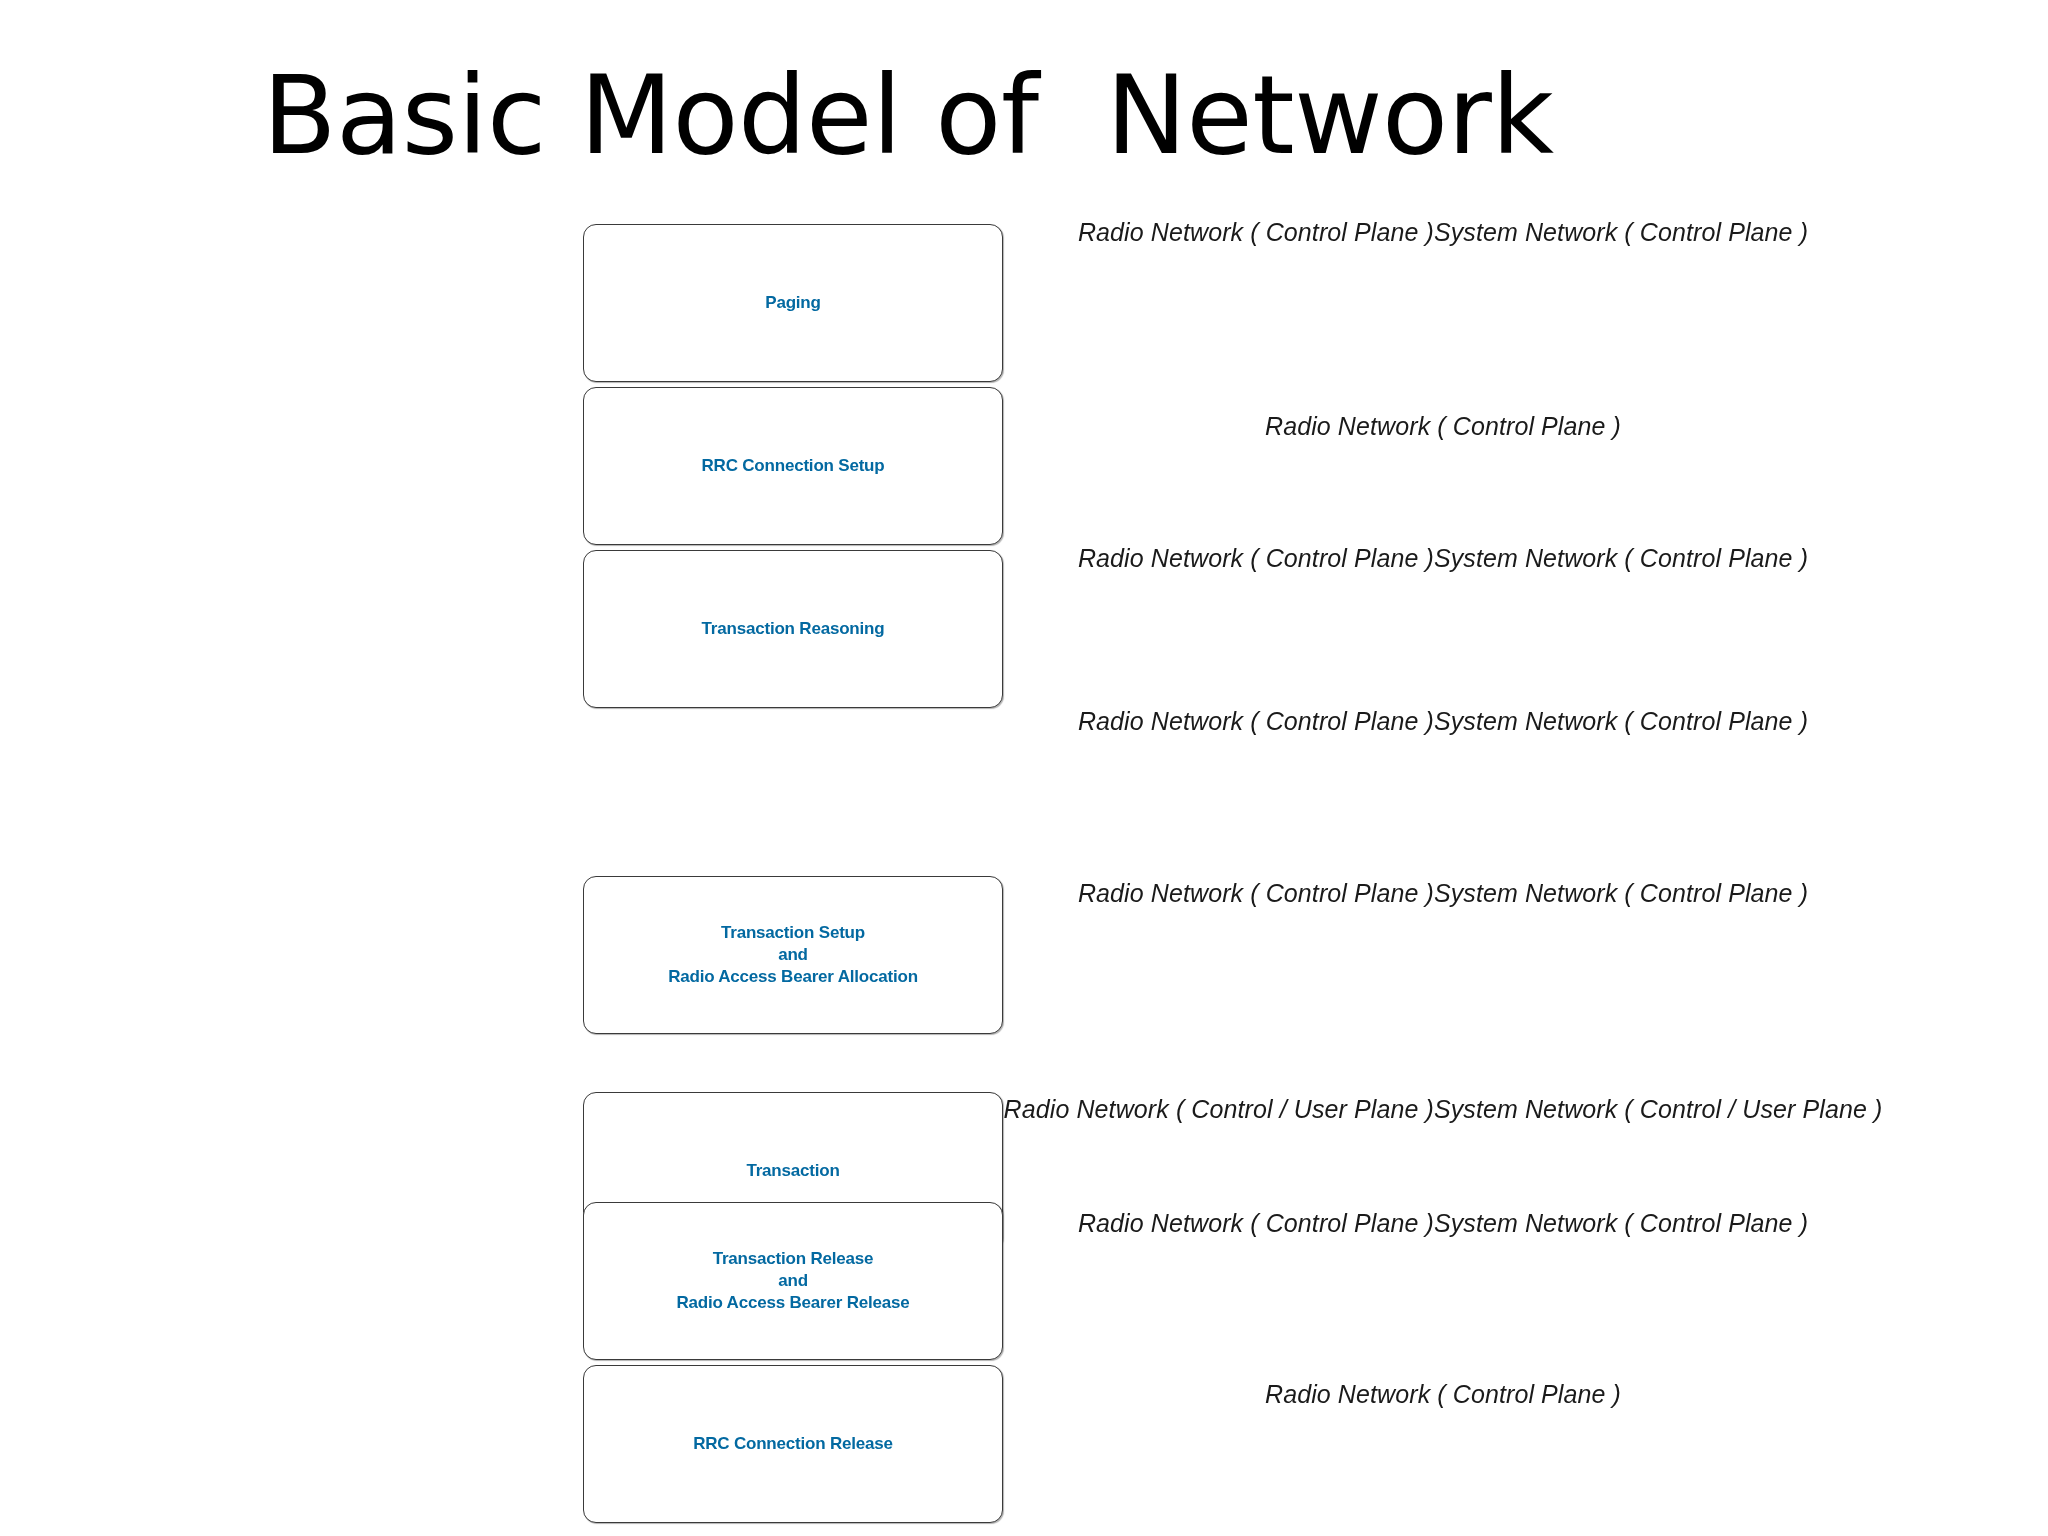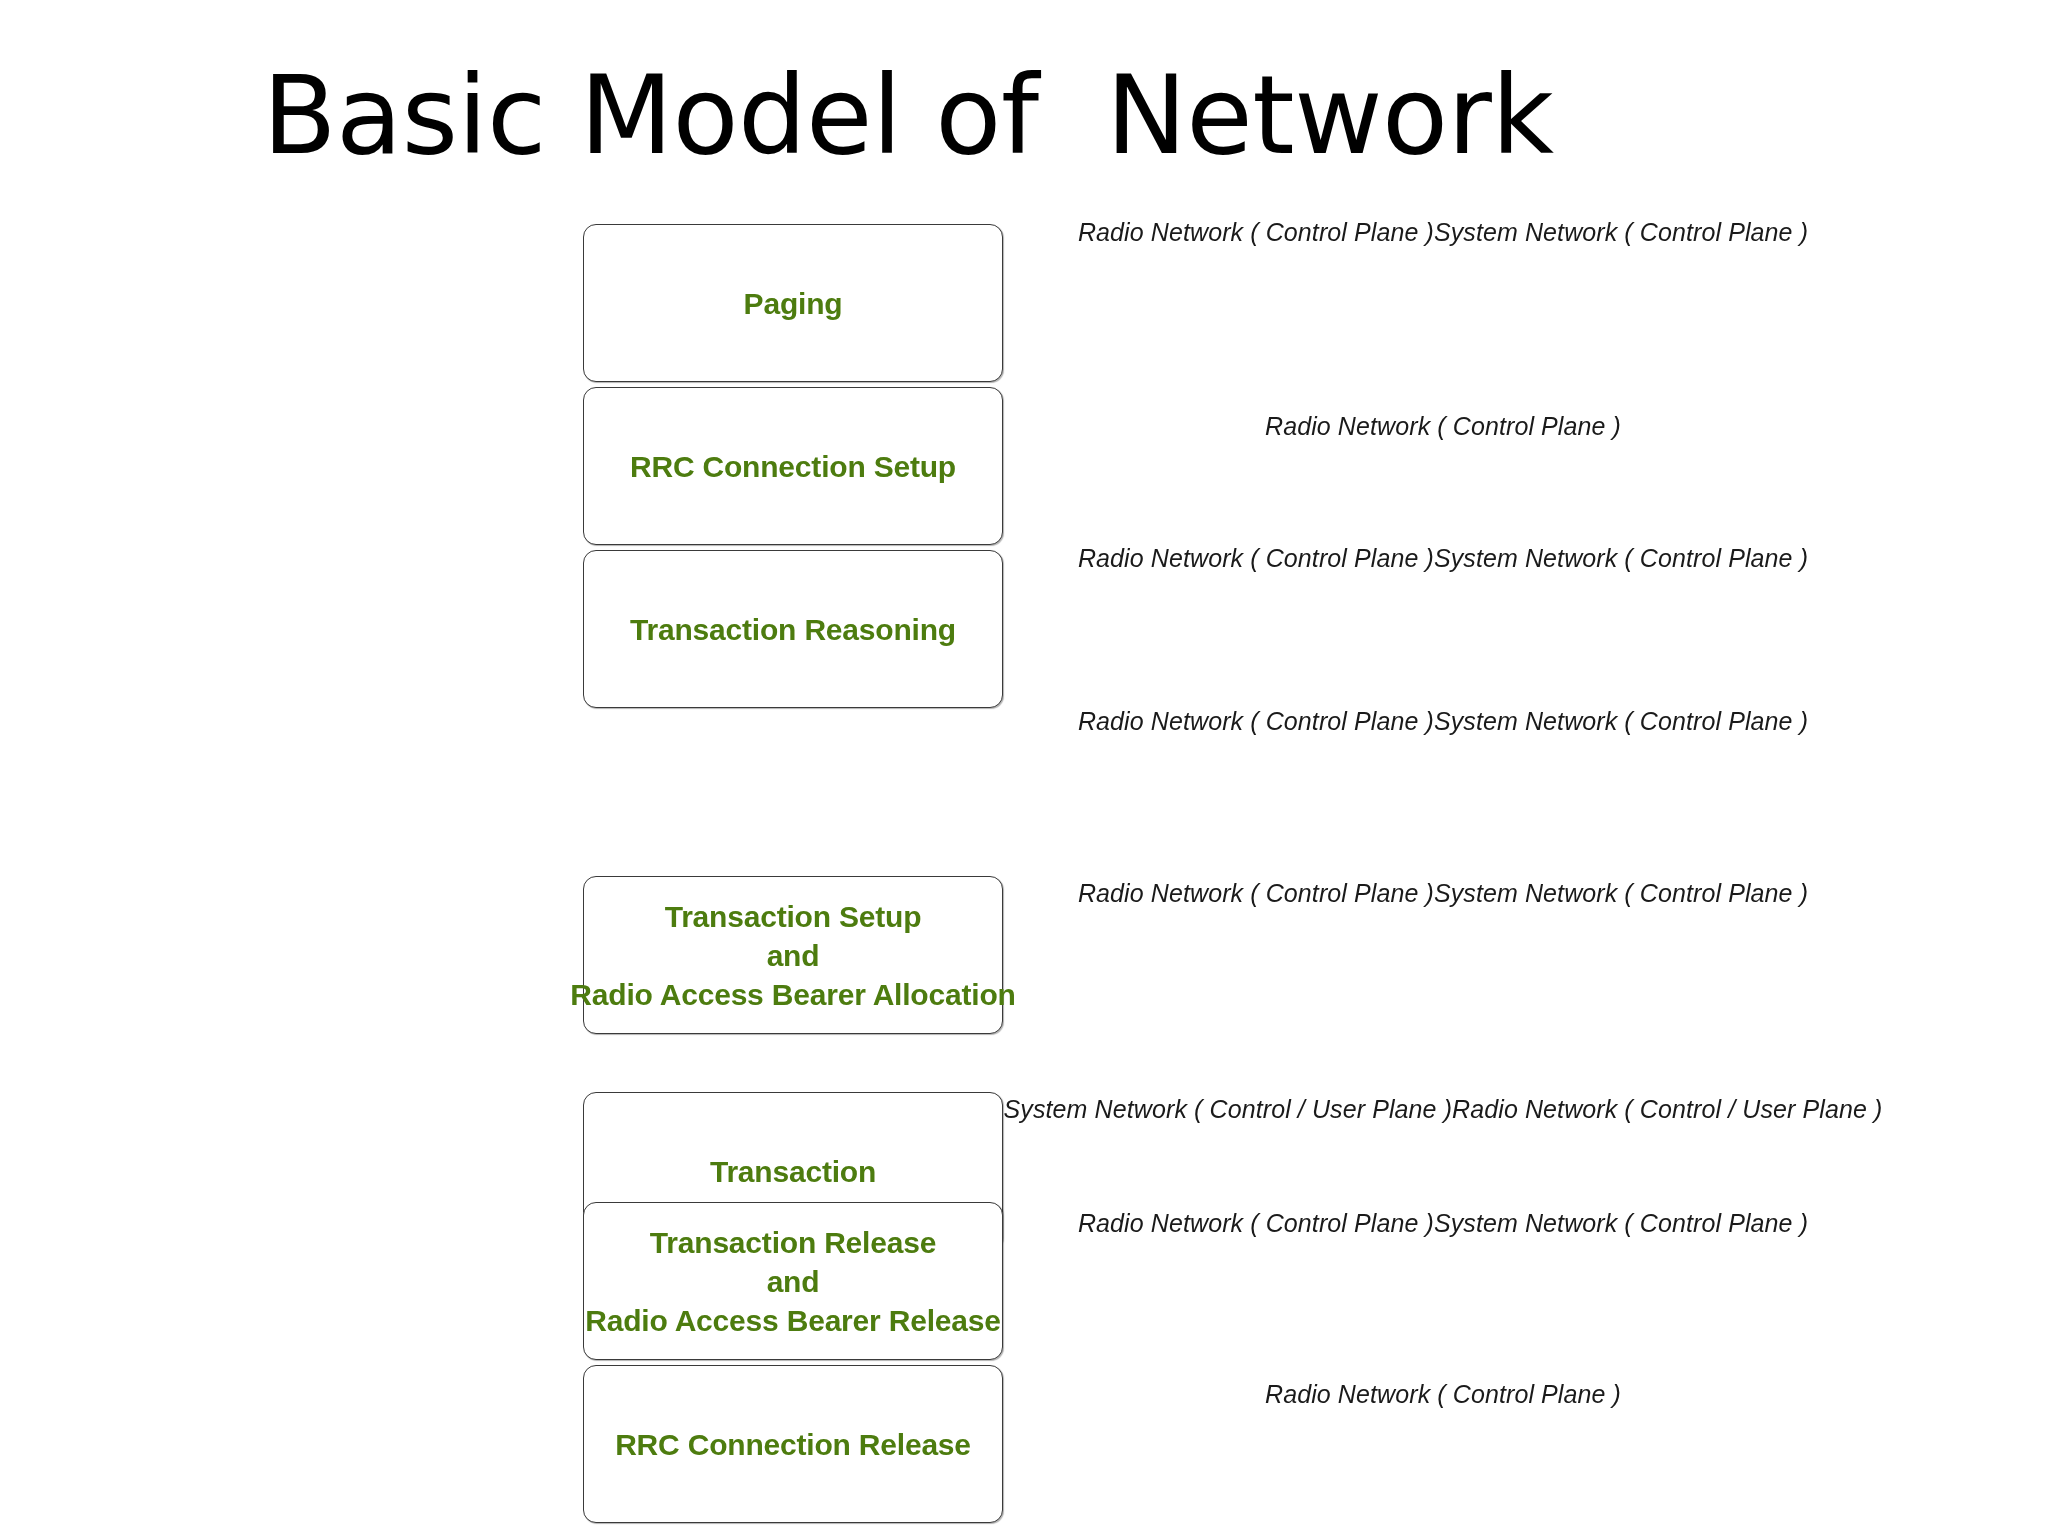--- a/index.html
+++ b/index.html
@@ -65,24 +65,24 @@
     border-radius: 13px;
     background: #ffffff;
     box-shadow: 1px 1px 1px rgba(0,0,0,0.30);
     display: flex;
     align-items: center;
     justify-content: center;
   }
   .flow-box-label {
     font-family: "Liberation Sans", sans-serif;
     font-weight: bold;
-    font-size: 30px;
+    font-size: 17px;
     line-height: 1.30;
     text-align: center;
-    color: #4d7c0f;
+    color: #0369a1;
     letter-spacing: -0.2px;
     padding: 0 8px;
   }
   .flow-box-label .lbl-line {
     display: block;
     white-space: nowrap;
   }
 
   
   .flow-note {
@@ -165,22 +165,22 @@
           <div class="flow-note-line">System Network ( Control Plane )</div>
         </div>
       </div>
       <div class="flow-row" style="top: 1092px;">
         <div class="flow-box">
           <div class="flow-box-label">
             <span class="lbl-line">Transaction</span>
           </div>
         </div>
         <div class="flow-note" style="margin-top: 0px;">
+          <div class="flow-note-line">Radio Network ( Control / User Plane )</div>
           <div class="flow-note-line">System Network ( Control / User Plane )</div>
-          <div class="flow-note-line">Radio Network ( Control / User Plane )</div>
         </div>
       </div>
       <div class="flow-row" style="top: 1202px;">
         <div class="flow-box">
           <div class="flow-box-label">
             <span class="lbl-line">Transaction Release</span>
             <span class="lbl-line">and</span>
             <span class="lbl-line">Radio Access Bearer Release</span>
           </div>
         </div>

